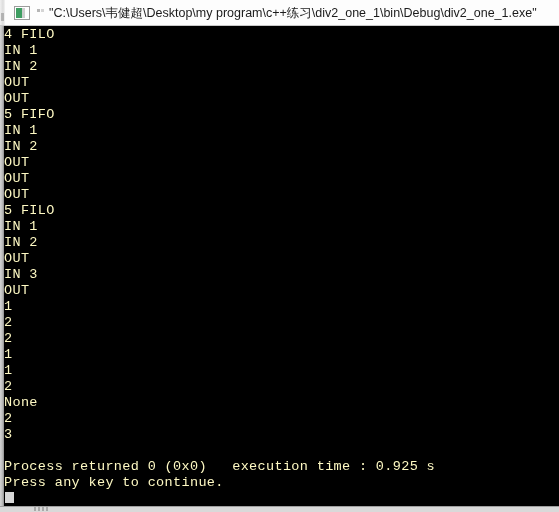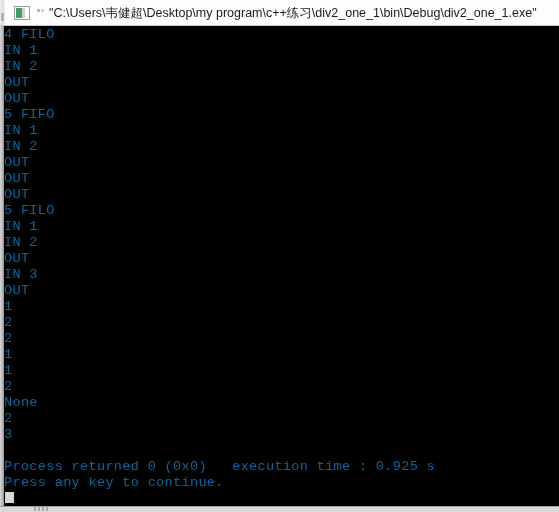--- a/index.html
+++ b/index.html
@@ -113,21 +113,21 @@
     width: 4px;
     height: 480px;
     background: linear-gradient(to right, #e6e6e6 0%, #cfcfcf 55%, #9a9a9a 100%);
     opacity: .92;
   }
   .console-text {
     position: absolute;
     left: 4px;
     top: 1px;
     width: 552px;
-    color: #0369a1;
+    color: #fef9c3;
     font-family: "Liberation Mono", "DejaVu Sans Mono", monospace;
     font-size: 13.5px;
     line-height: 16px;
     letter-spacing: 0.35px;
     white-space: pre;
   }
   .console-line {
     height: 16px;
     white-space: pre;
   }

